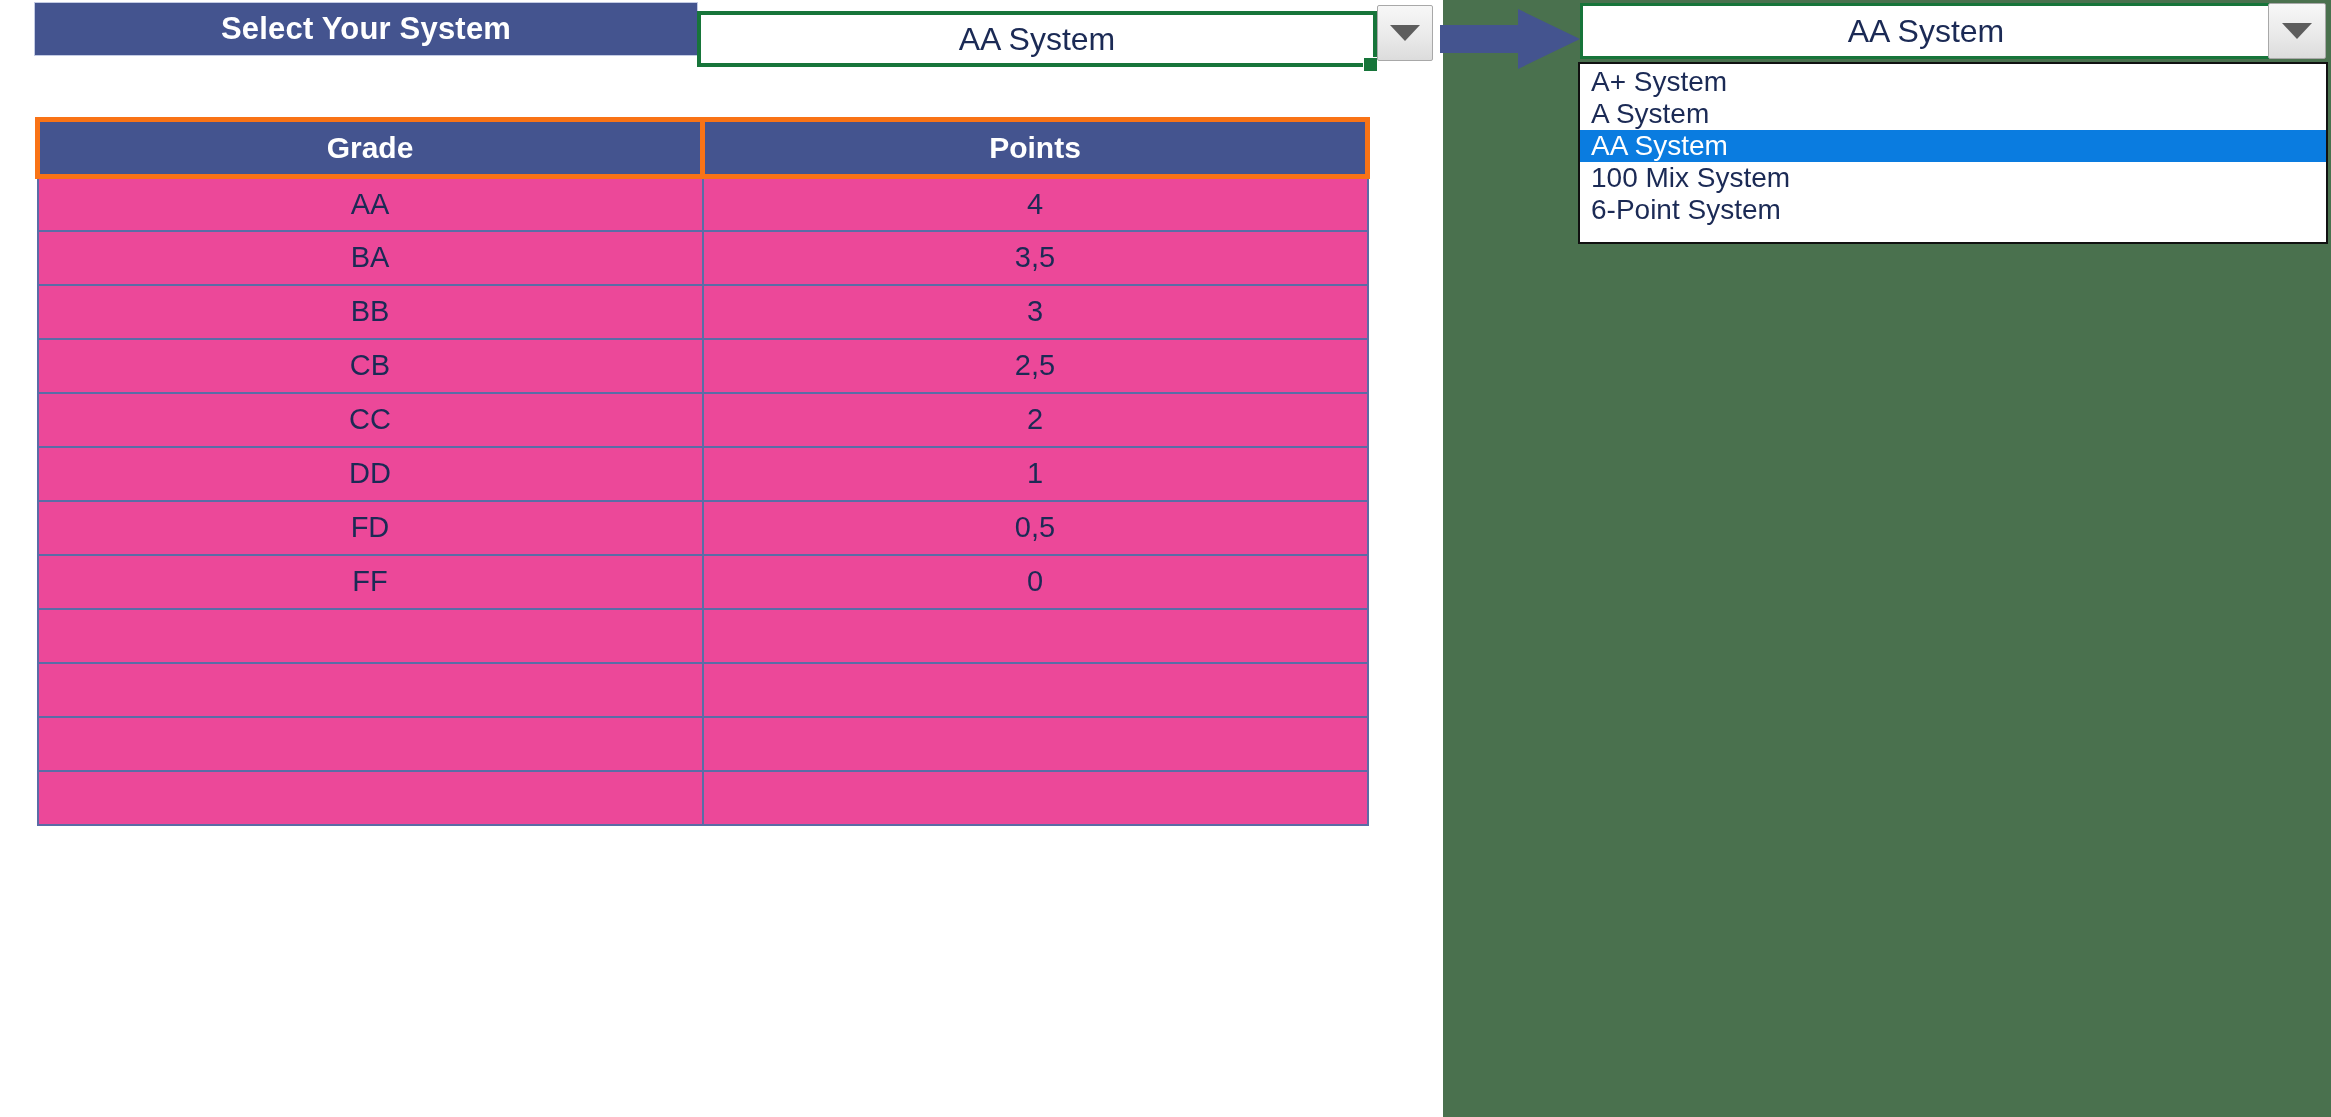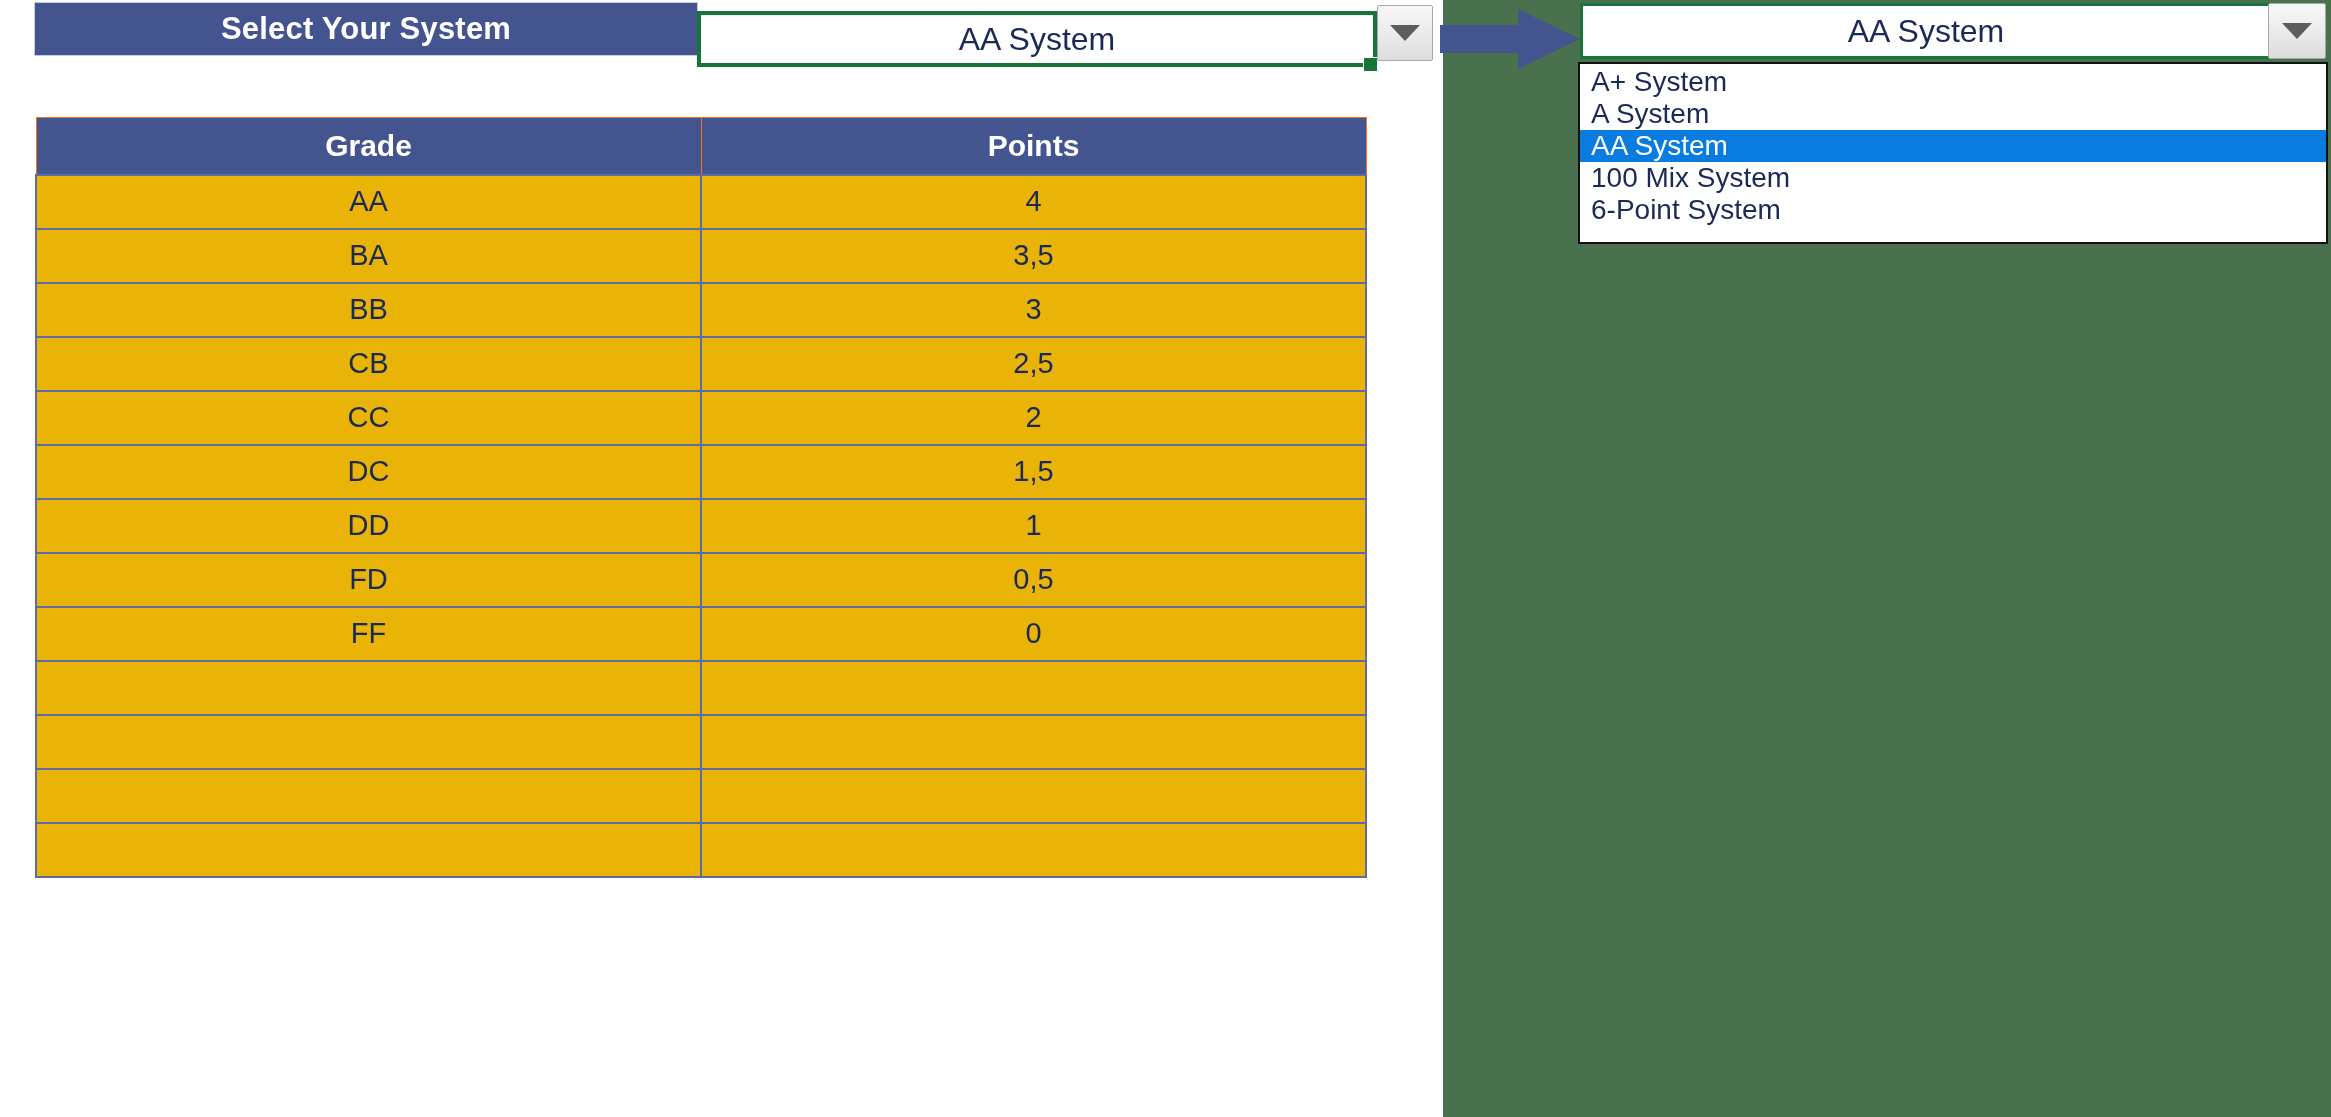--- a/index.html
+++ b/index.html
@@ -171,25 +171,25 @@
     border-collapse: collapse;
     table-layout: fixed;
   }
   .grade-table th {
     background: #44548f;
     color: #ffffff;
     font-size: 30px;
     font-weight: bold;
     height: 57px;
     text-align: center;
-    border: 1px solid #f97316;
+    border: 5px solid #f97316;
     box-sizing: border-box;
   }
   .grade-table td {
-    background: #eab308;
+    background: #ec4899;
     color: #1b2a55;
     font-size: 29px;
     height: 54px;
     text-align: center;
     border: 2px solid #5b6ca6;
     box-sizing: border-box;
   }
   .grade-table td.empty-cell { color: transparent; }
   .col-grade { width: 665px; }
   .col-points { width: 665px; }
@@ -257,24 +257,20 @@
       </tr>
       <tr>
         <td>CB</td>
         <td>2,5</td>
       </tr>
       <tr>
         <td>CC</td>
         <td>2</td>
       </tr>
       <tr>
-        <td>DC</td>
-        <td>1,5</td>
-      </tr>
-      <tr>
         <td>DD</td>
         <td>1</td>
       </tr>
       <tr>
         <td>FD</td>
         <td>0,5</td>
       </tr>
       <tr>
         <td>FF</td>
         <td>0</td>

